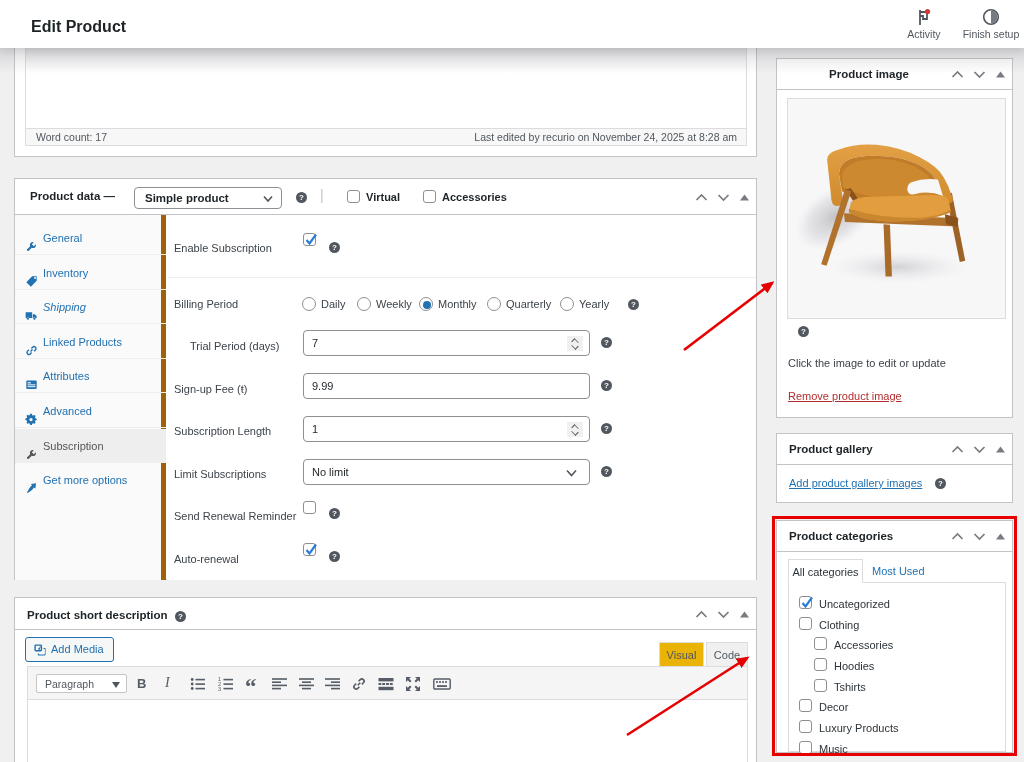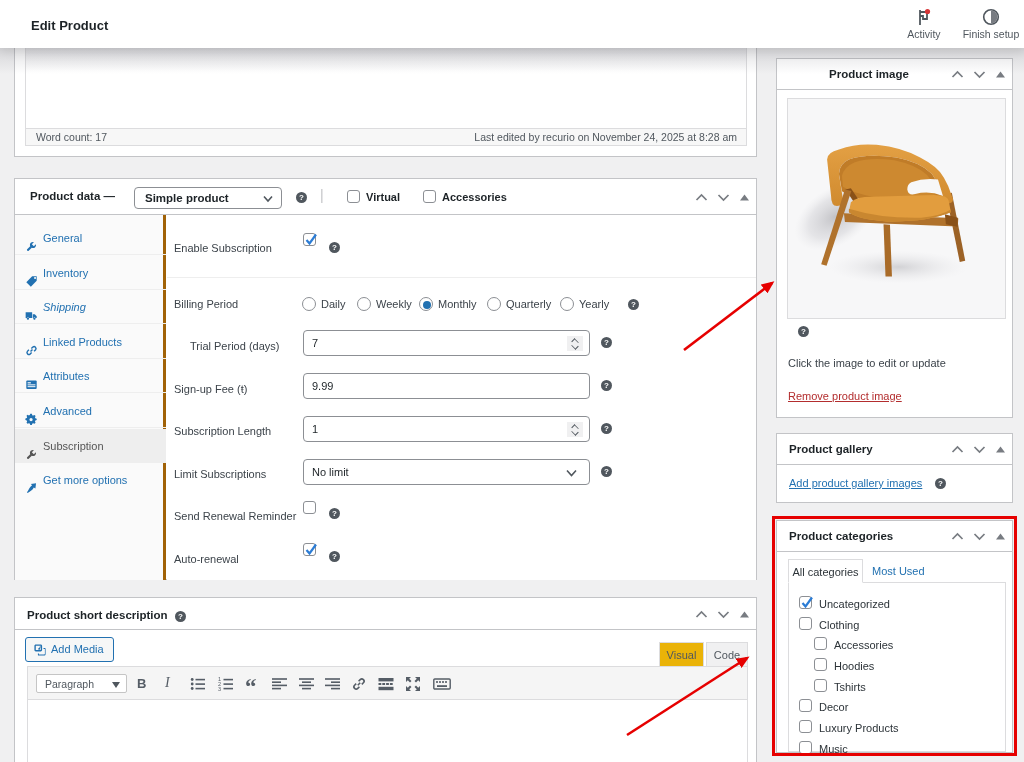--- a/index.html
+++ b/index.html
@@ -21,21 +21,21 @@
   .tab > span:last-child { position:absolute; left:28px; top:0; line-height:34px; }
   .tab.sel { background:#eee; }
   .spin { position:absolute; right:6px; top:5px; width:16px; height:15px; background:#f0f0f1; }
   .spin::before { content:""; position:absolute; left:4.5px; top:2.5px; width:5px; height:5px; border-left:1.5px solid #50575e; border-top:1.5px solid #50575e; transform:rotate(45deg) scaleY(0.75); }
   .spin::after { content:""; position:absolute; left:4.5px; bottom:2.5px; width:5px; height:5px; border-right:1.5px solid #50575e; border-bottom:1.5px solid #50575e; transform:rotate(45deg) scaleY(0.75); }
 </style>
 </head>
 <body>
 
 <div class="abs" id="topbar" style="left:0;top:0;width:1024px;height:48px;background:#fff;box-shadow:0 3px 10px rgba(0,0,0,0.12);z-index:5;">
-  <div class="abs" style="left:31px;top:18px;font-size:13px;font-weight:bold;color:#1d2327;">Edit Product</div>
+  <div class="abs" style="left:31px;top:18px;font-size:16px;font-weight:bold;color:#1d2327;">Edit Product</div>
   <div class="abs" style="left:900px;top:8px;width:48px;text-align:center;">
     <svg width="18" height="18" viewBox="0 0 18 18">
       <path d="M5 2 L5 17" stroke="#50575e" stroke-width="1.8" fill="none"></path>
       <path d="M5 4 H12 V11 H8 V8 H5" stroke="#50575e" stroke-width="1.8" fill="none"></path>
       <circle cx="12.5" cy="3.5" r="2.6" fill="#d63638"></circle>
     </svg>
     <div style="font-size:10.5px;color:#50575e;margin-top:-2px;">Activity</div>
   </div>
   <div class="abs" style="left:960px;top:8px;width:62px;text-align:center;">
     <svg width="18" height="18" viewBox="0 0 18 18">
@@ -78,21 +78,21 @@
         </svg>
       <svg width="13" height="9" viewBox="0 0 13 9">
           <path d="M1.5 2 L6.5 7 L11.5 2" stroke="#787c82" stroke-width="1.7" fill="none"></path>
         </svg>
       <svg width="11" height="9" viewBox="0 0 11 9">
           <path d="M5.5 1.5 L10 7.5 L1 7.5 Z" fill="#787c82"></path>
         </svg>
     </span>
   </div>
 
-  <div class="abs" style="left:0;top:36px;width:151px;height:365px;background:#fafafa;border-right:3px solid #a16207;">
+  <div class="abs" style="left:0;top:36px;width:151px;height:365px;background:#fafafa;border-right:5px solid #a16207;">
     <div class="tab" style="top:6px;">
         <span class="ticon"><svg width="13" height="13" viewBox="0 0 20 20">
             <path fill="#2271b1" d="M16.7 6.4 13.6 9.5 10.5 6.4 13.6 3.3c-1.6-.5-3.4-.2-4.7 1.1-1.4 1.4-1.7 3.5-.9 5.2L3.3 14.3c-.5.5-.5 1.4 0 1.9l.5.5c.5.5 1.4.5 1.9 0l4.7-4.7c1.7.8 3.8.5 5.2-.9 1.3-1.3 1.6-3.1 1.1-4.7z"></path>
           </svg></span>
         <span class="blue">General</span>
       </div>
     <div class="tab" style="top:40.6px;text-align:center;">
         <span class="ticon"><svg width="13" height="13" viewBox="0 0 20 20">
             <path fill="#2271b1" d="M11 2 2 11l7 7 9-9V2h-7zm4.5 4c-.8 0-1.5-.7-1.5-1.5S14.7 3 15.5 3 17 3.7 17 4.5 16.3 6 15.5 6z"></path>
           </svg></span>

